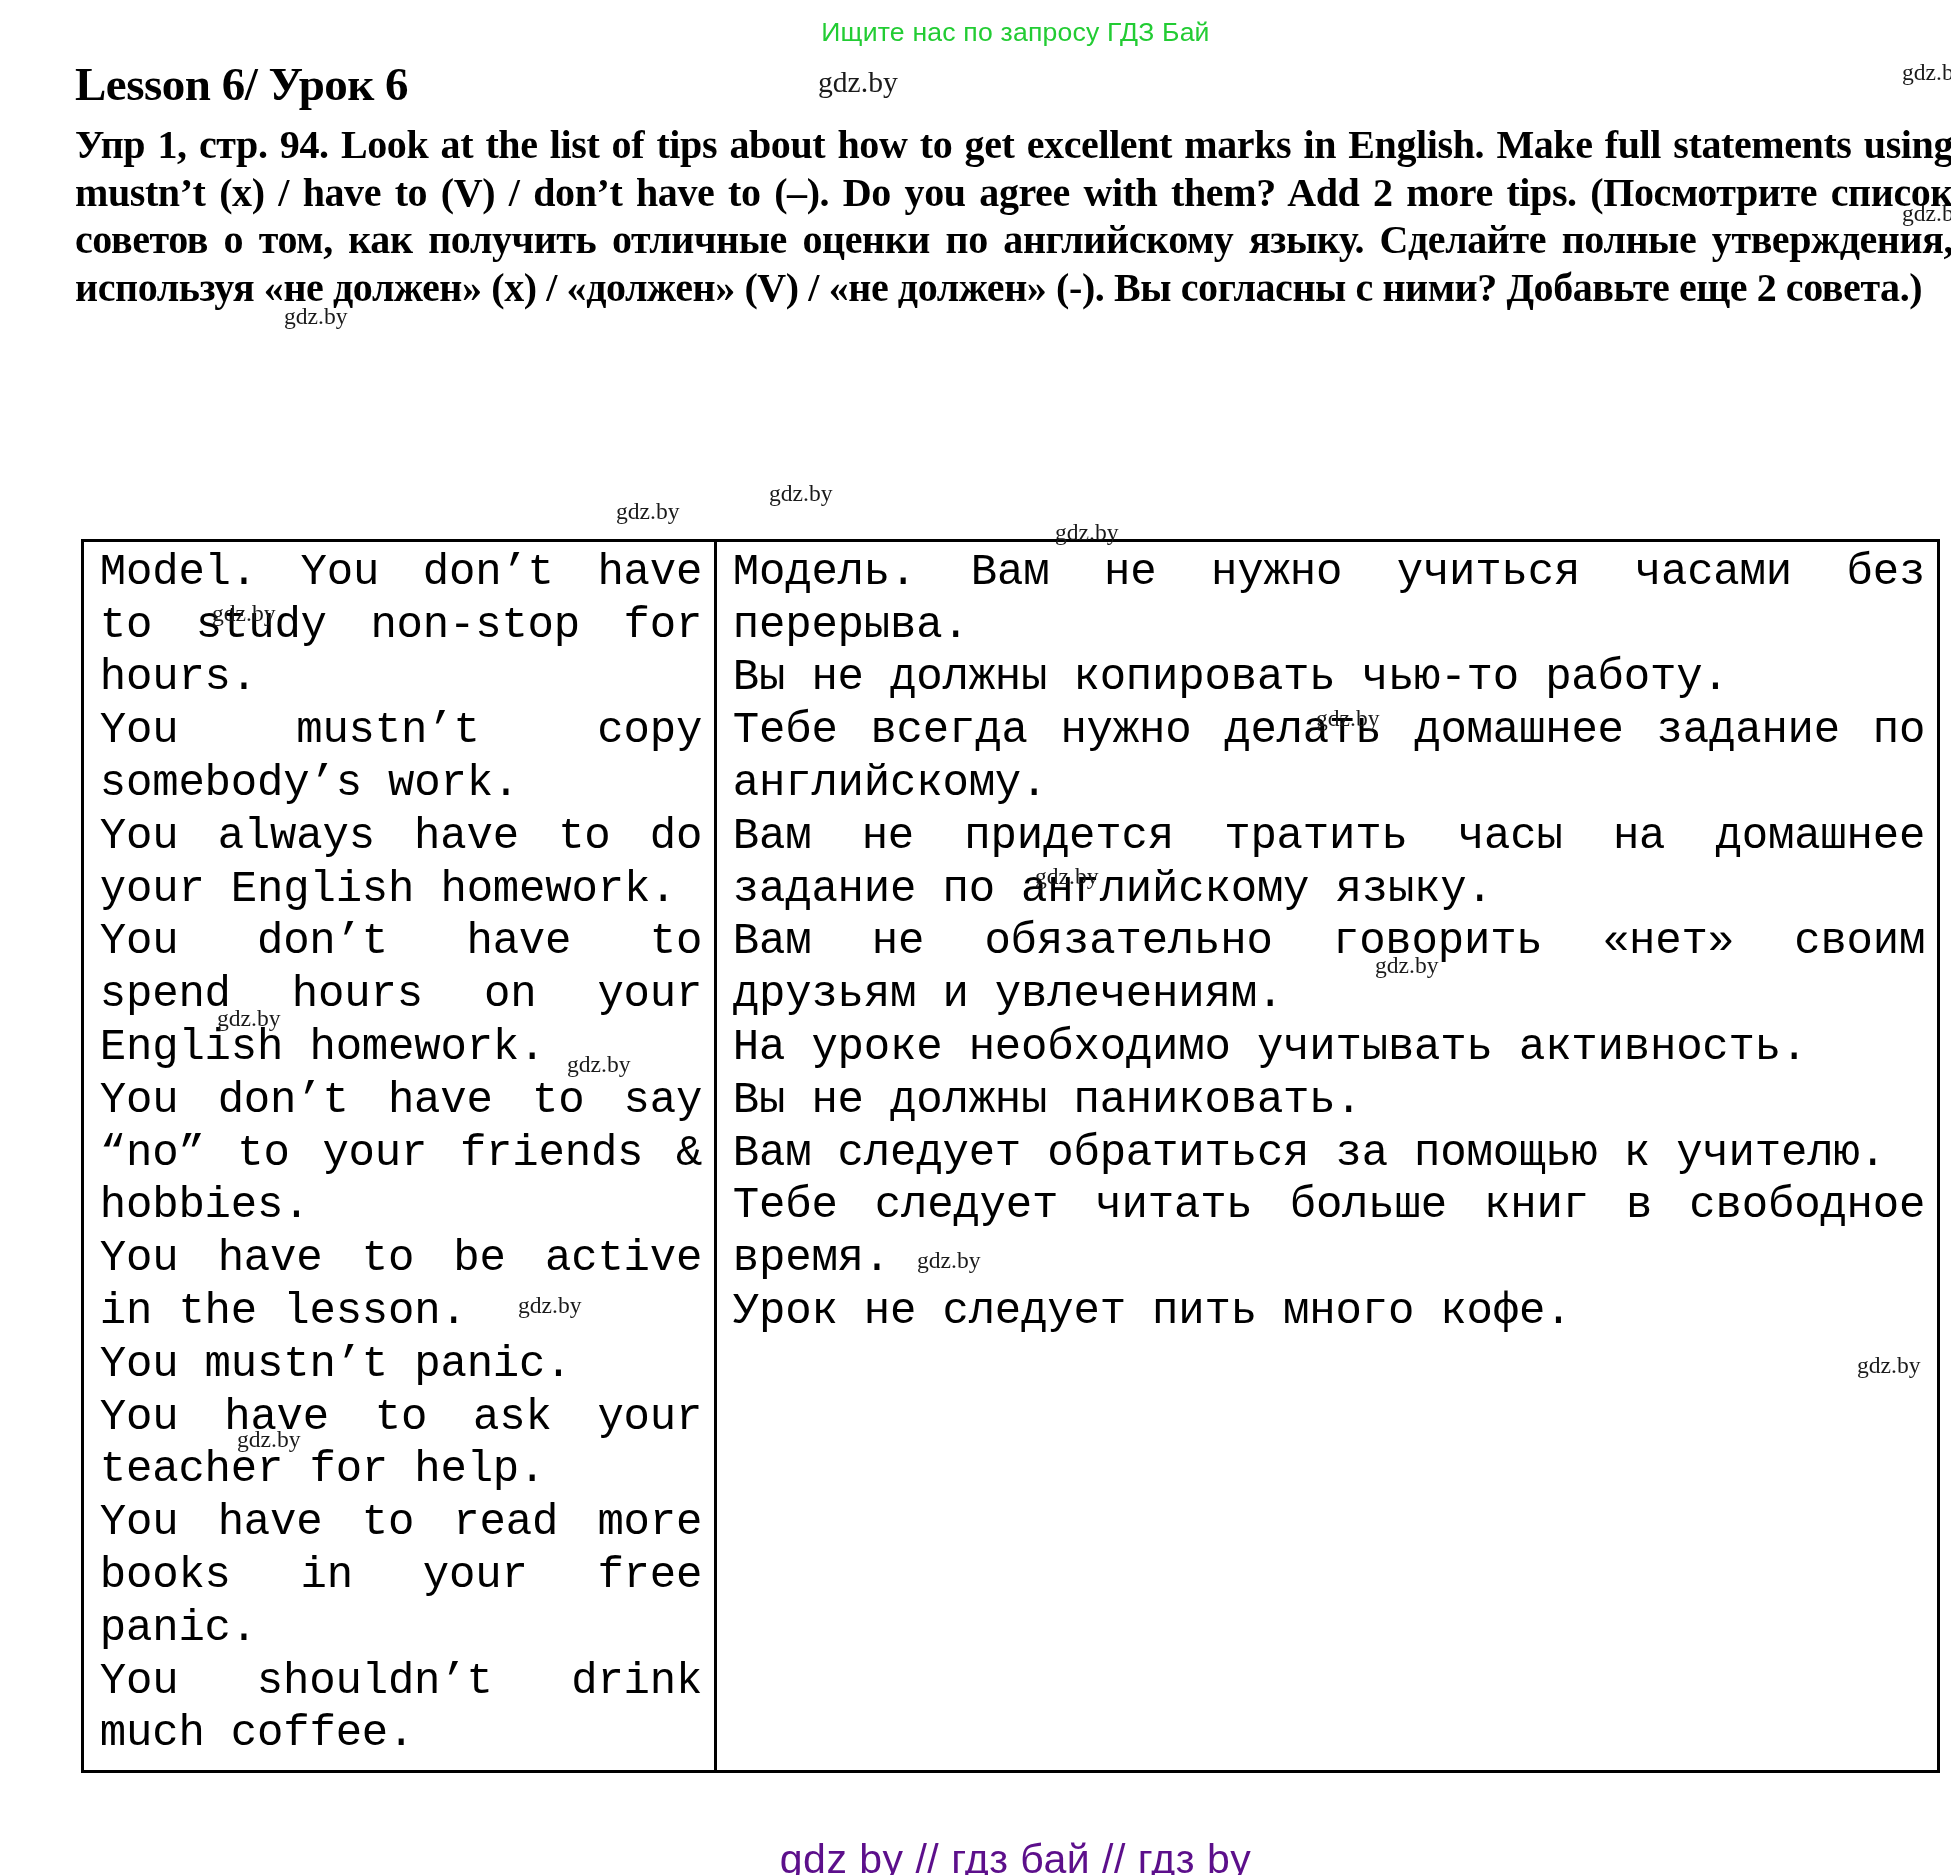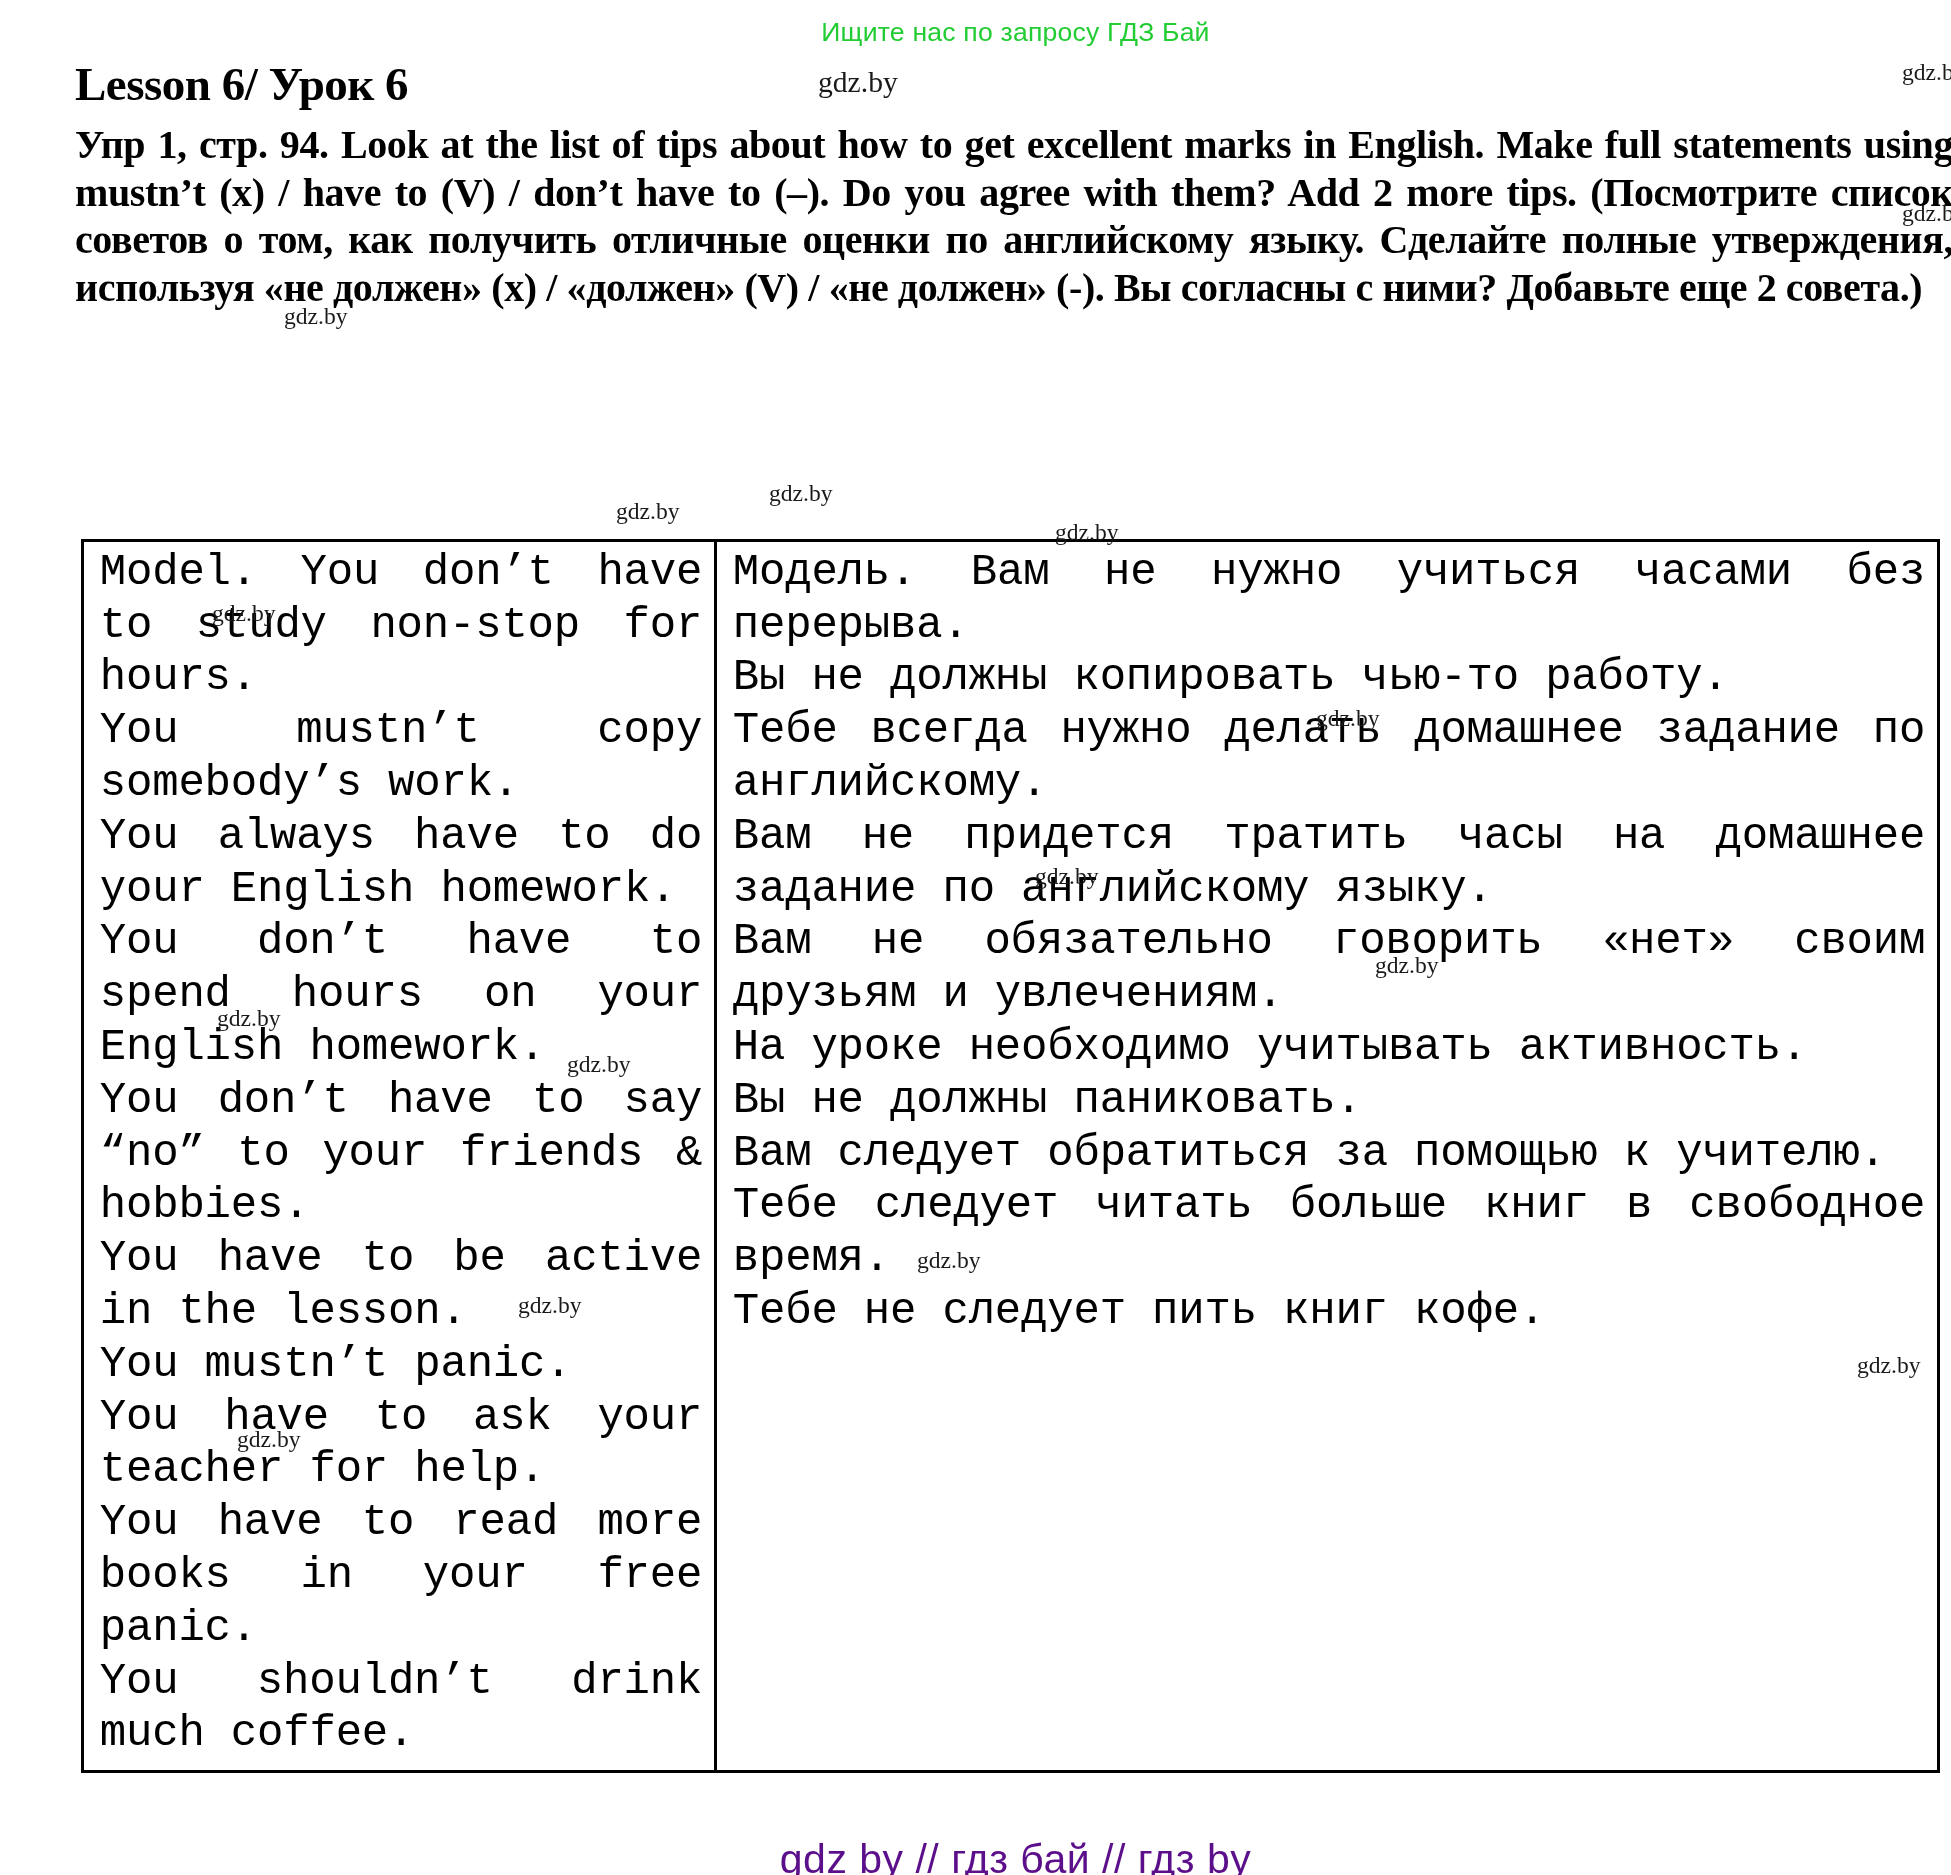--- a/index.html
+++ b/index.html
@@ -153,21 +153,21 @@
           <div class="cell-inner" id="ru-col">
               <p class="tip-line">Модель. Вам не нужно учиться часами без перерыва.</p>
               <p class="tip-line">Вы не должны копировать чью-то работу.</p>
               <p class="tip-line">Тебе всегда нужно делать домашнее задание по английскому.</p>
               <p class="tip-line">Вам не придется тратить часы на домашнее задание по английскому языку.</p>
               <p class="tip-line">Вам не обязательно говорить «нет» своим друзьям и увлечениям.</p>
               <p class="tip-line">На уроке необходимо учитывать активность.</p>
               <p class="tip-line">Вы не должны паниковать.</p>
               <p class="tip-line">Вам следует обратиться за помощью к учителю.</p>
               <p class="tip-line">Тебе следует читать больше книг в свободное время.</p>
-              <p class="tip-line">Тебе не следует пить книг кофе.</p>
+              <p class="tip-line">Урок не следует пить много кофе.</p>
             </div>
         </td>
       </tr>
     </tbody>
   </table>
 
   <div id="watermark-layer">
       <span class="wm wm-lg" style="left: 778px; top: 51px;">gdz.by</span>
       <span class="wm" style="left: 1862px; top: 44px;">gdz.by</span>
       <span class="wm" style="left: 1862px; top: 185px;">gdz.by</span>

